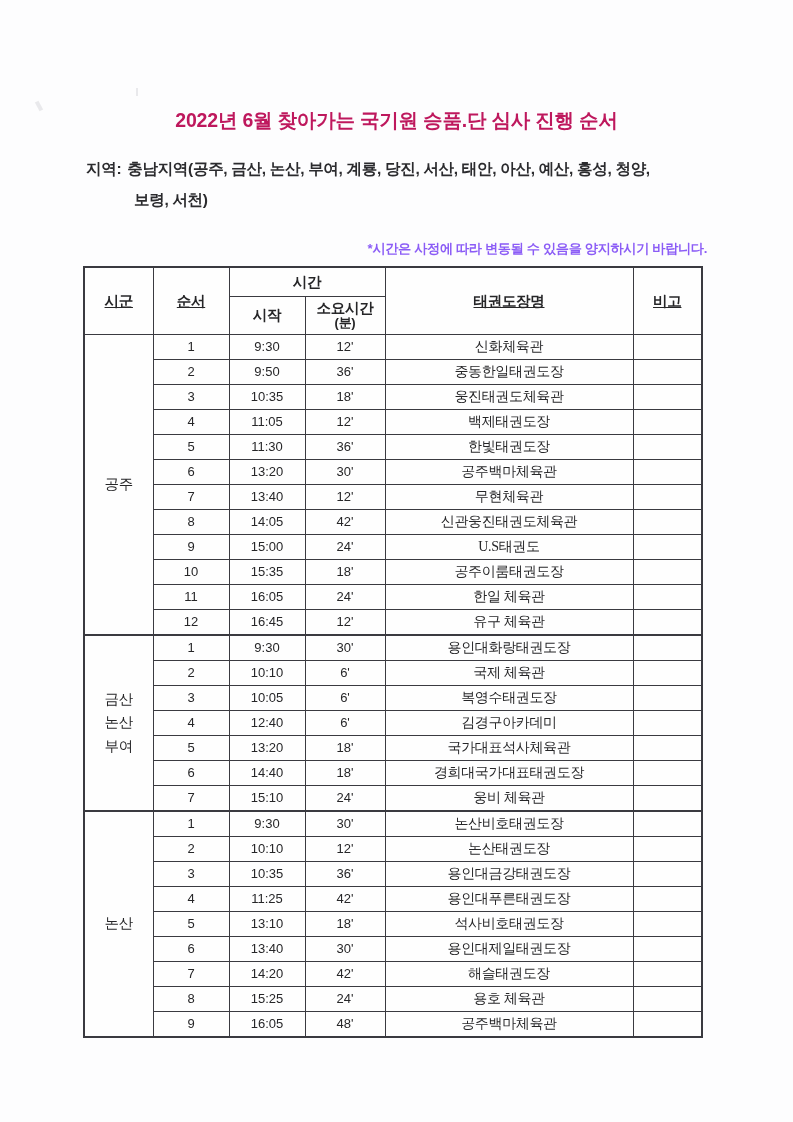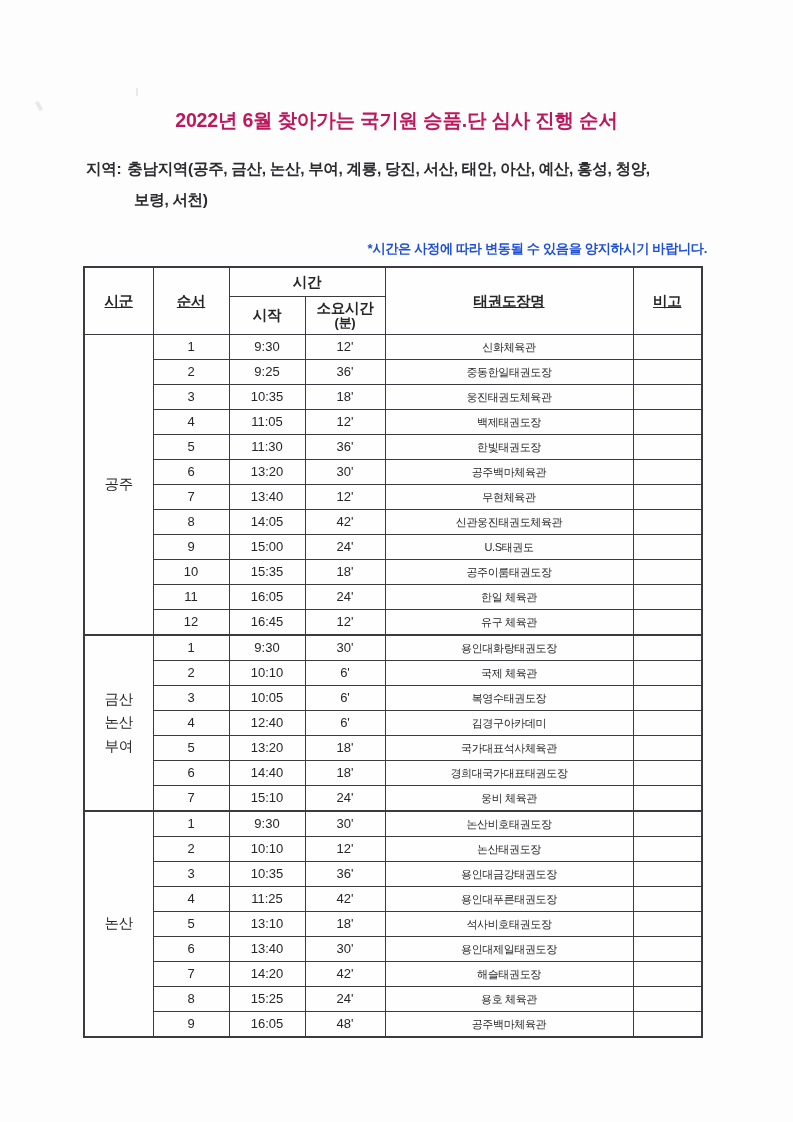--- a/index.html
+++ b/index.html
@@ -61,21 +61,21 @@
   .meta-value   { display: inline-block; padding-left: 6px; }
 
   .notice {
     position: absolute;
     top: 240px;
     left: 0;
     width: 707px;
     text-align: right;
     font-size: 13.2px;
     font-weight: 700;
-    color: #1d4ed8;
+    color: #8b5cf6;
     letter-spacing: -0.35px;
   }
 
   
   .sched-table {
     position: absolute;
     left: 83px;
     top: 266px;
     width: 618px;
     border-collapse: collapse;
@@ -118,22 +118,23 @@
   th.h-dur .dur-sub { display: block; font-size: 13px; font-weight: 700; }
 
   td.cell { height: 24px; }
   td.sigun-cell {
     font-size: 14.5px;
     font-weight: 400;
     letter-spacing: -0.3px;
     line-height: 1.6;
   }
   td.gym-cell {
-    font-size: 11px;
+    font-size: 14px;
     letter-spacing: -0.35px;
+    font-family: Liberation Serif, serif;
   }
   td.num-cell, td.time-cell, td.dur-cell {
     font-size: 13px;
   }
 
   
   tr.block-start > td,
   tr.block-start > th {
     border-top: 2px solid #3a3a40;
   }
@@ -189,21 +190,21 @@
         <tr>
           <td class="cell sigun-cell" rowspan="12">공주</td>
           <td class="cell num-cell">1</td>
           <td class="cell time-cell">9:30</td>
           <td class="cell dur-cell">12'</td>
           <td class="cell gym-cell">신화체육관</td>
           <td class="cell note-cell"></td>
         </tr>
         <tr>
           <td class="cell num-cell">2</td>
-          <td class="cell time-cell">9:25</td>
+          <td class="cell time-cell">9:50</td>
           <td class="cell dur-cell">36'</td>
           <td class="cell gym-cell">중동한일태권도장</td>
           <td class="cell note-cell"></td>
         </tr>
         <tr>
           <td class="cell num-cell">3</td>
           <td class="cell time-cell">10:35</td>
           <td class="cell dur-cell">18'</td>
           <td class="cell gym-cell">웅진태권도체육관</td>
           <td class="cell note-cell"></td>

